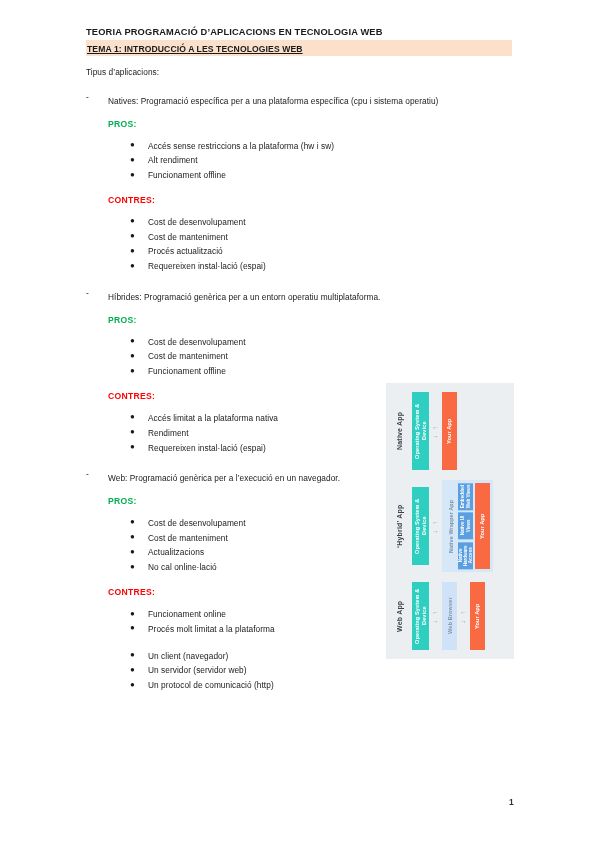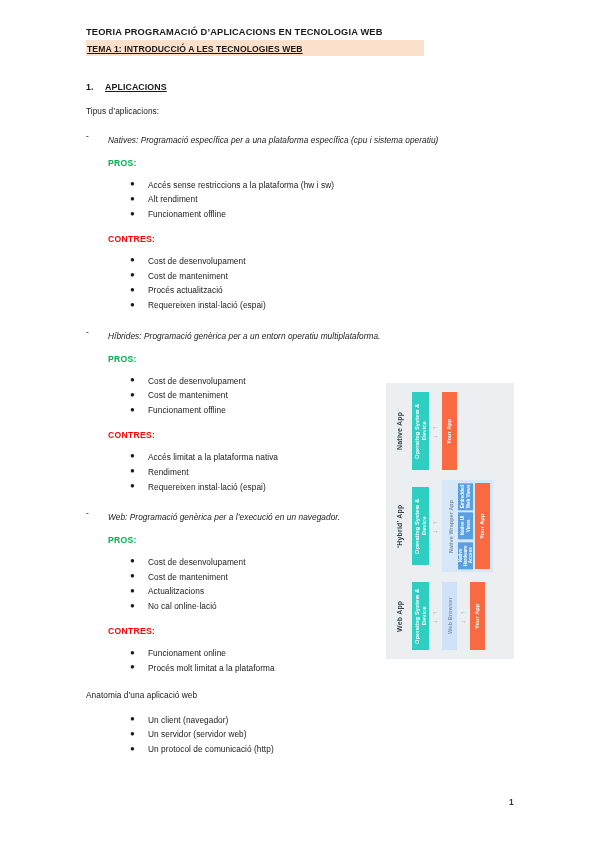--- a/index.html
+++ b/index.html
@@ -30,23 +30,23 @@
     font-size: 9.3px;
     font-weight: bold;
     letter-spacing: 0.15px;
     line-height: 13px;
     margin: 0 0 1px 0;
     white-space: nowrap;
   }
   .doc-subtitle-wrap {
     background: #fbe0cc;
     display: block;
-    width: 338px;
+    width: 426px;
     line-height: 14px;
-    margin-bottom: 26px;
+    margin-bottom: 9px;
   }
   .doc-subtitle {
     font-size: 8.6px;
     font-weight: bold;
     text-decoration: underline;
     letter-spacing: 0.1px;
     padding-left: 1px;
   }
   .section-heading {
     font-size: 8.8px;
@@ -88,21 +88,20 @@
     left: 0;
     top: 0;
     font-size: 8.3px;
     line-height: 15.5px;
   }
   .dash-text {
     font-size: 8.3px;
     line-height: 15.5px;
     text-align: justify;
     letter-spacing: 0.05px;
-    font-style: italic;
   }
   .dash-text.squeeze {
     width: 232px;
     text-align: justify;
   }
 
   
   .pc-block {
     margin-bottom: 2px;
   }
@@ -274,23 +273,20 @@
 <div class="page">
 
   <div class="content">
 
     <div class="doc-title">TEORIA PROGRAMACIÓ D’APLICACIONS EN TECNOLOGIA WEB</div>
 
     <div class="doc-subtitle-wrap">
       <span class="doc-subtitle">TEMA 1:  INTRODUCCIÓ A LES TECNOLOGIES WEB</span>
     </div>
 
-    <div class="section-heading">
-      <span class="num">1.</span><span class="label">APLICACIONS</span>
-    </div>
 
 
     <p class="para-plain">Tipus d’aplicacions:</p>
 
     <div>
       <div class="dash-item">
         <span class="dash">-</span>
         <span class="dash-text">Natives: Programació específica per a una plataforma específica (cpu i sistema operatiu)</span>
       </div>
 
@@ -358,21 +354,20 @@
       <div class="pc-block">
         <div class="pc-label contres">CONTRES:</div>
         <ul class="bullets">
           <li><span class="bul">●</span><span>Funcionament online</span></li>
           <li><span class="bul">●</span><span>Procés molt limitat a la plataforma</span></li>
         </ul>
       </div>
     </div>
 
     <div>
-      <p class="para-plain">Anatomia d’una aplicació web</p>
       <ul class="bullets anatomy">
         <li><span class="bul">●</span><span>Un client (navegador)</span></li>
         <li><span class="bul">●</span><span>Un servidor (servidor web)</span></li>
         <li><span class="bul">●</span><span>Un protocol de comunicació (http)</span></li>
       </ul>
     </div>
 
   </div>
 
   <div class="figure">

